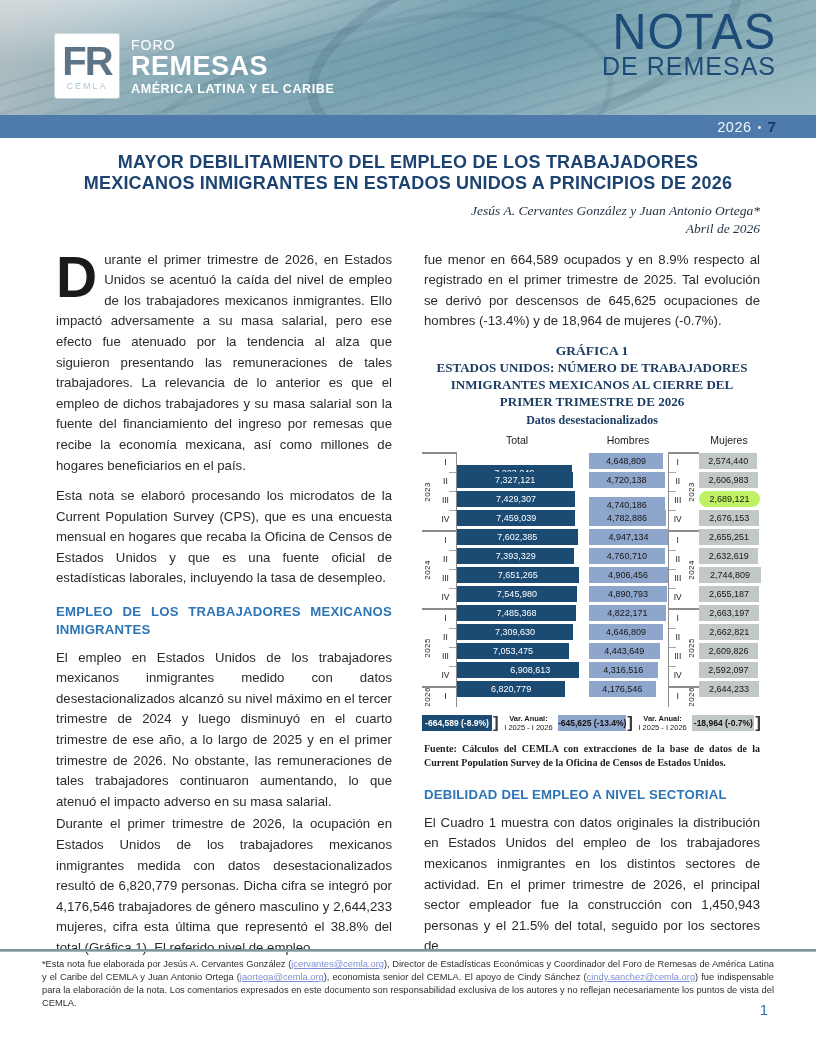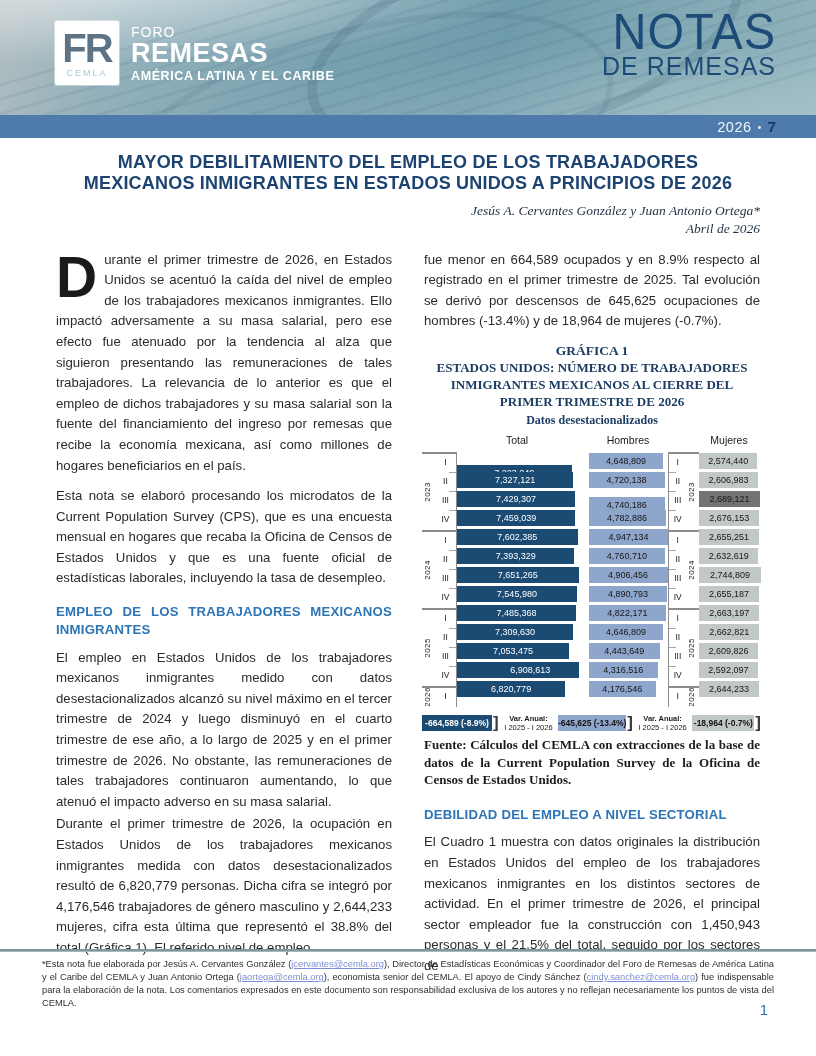--- a/index.html
+++ b/index.html
@@ -11,21 +11,21 @@
     background:
       radial-gradient(ellipse at 12% -10%, rgba(255,255,255,.55), transparent 42%),
       radial-gradient(ellipse at 85% 120%, rgba(255,255,255,.25), transparent 50%),
       linear-gradient(115deg,#b6c0c3 0%,#93b1bb 16%,#77a1af 42%,#6f9cab 60%,#84abb6 82%,#93b5be 100%);}
   .deco-ellipse{position:absolute;left:300px;top:-55px;width:430px;height:170px;border:10px solid rgba(22,52,82,.13);
     border-radius:50%;transform:rotate(-16deg);}
   .deco-ellipse2{position:absolute;left:90px;top:30px;width:520px;height:210px;border:6px solid rgba(22,52,82,.08);
     border-radius:50%;transform:rotate(-16deg);}
   .deco-stripes{position:absolute;left:-40px;top:-30px;width:900px;height:220px;transform:rotate(-16deg);
     background:repeating-linear-gradient(180deg,rgba(25,55,85,.07) 0 3px,transparent 3px 14px);}
-  .logo-row{position:absolute;left:55px;top:21px;display:flex;align-items:flex-start;justify-content:flex-end;}
+  .logo-row{position:absolute;left:55px;top:34px;display:flex;align-items:flex-start;justify-content:flex-end;}
   .fr-box{width:64px;height:64px;background:#ffffff;border-radius:2px;display:flex;flex-direction:column;
     align-items:center;justify-content:center;box-shadow:0 0 0 1px rgba(255,255,255,.4);}
   .fr-initials{font-size:40px;font-weight:bold;letter-spacing:-2px;color:#5d7386;line-height:.95;}
   .fr-org{font-size:9px;letter-spacing:2px;color:#a9c7da;margin-top:1px;}
   .wordmark{margin-left:12px;color:#ffffff;padding-top:4px;}
   .wm-line1{font-size:14px;letter-spacing:1px;line-height:1;}
   .wm-line2{font-size:27px;font-weight:bold;letter-spacing:.5px;line-height:1.05;}
   .wm-line3{font-size:12.5px;font-weight:bold;letter-spacing:.6px;line-height:1.3;border-top:1px solid rgba(255,255,255,.0);}
   .masthead{position:absolute;right:40px;top:8px;text-align:right;color:#1d4b78;}
   .mh-line1{font-size:47px;line-height:1.0;letter-spacing:1px;font-weight:500;transform:scaleY(1.05);}
@@ -84,22 +84,22 @@
   .bar{height:16px;display:flex;align-items:center;justify-content:center;font-size:9px;white-space:nowrap;}
   .annual-row{display:flex;align-items:center;margin-top:7px;}
   .ann-box{height:16px;display:flex;align-items:center;justify-content:center;font-size:8.5px;
     font-weight:bold;white-space:nowrap;}
   .ann-box.total{width:70px;background:#1b4a73;color:#ffffff;}
   .ann-box.hombres{width:68px;background:#8fa6cc;color:#111111;}
   .ann-box.mujeres{width:62px;background:#c2c9c4;color:#111111;}
   .bracket{font-size:17px;line-height:14px;color:#3a3a3a;font-weight:600;margin-left:1px;}
   .var-label{flex:1;text-align:center;font-size:7.5px;line-height:1.3;color:#1a1a1a;}
   .var-label .vl1{font-weight:bold;}
-  .chart-source{font-family:"Liberation Serif",serif;font-size:13px;line-height:1.35;color:#1c1c1c;
-    text-align:justify;margin-top:3px;font-weight:bold;}
+  .chart-source{font-family:"Liberation Serif",serif;font-size:10px;line-height:1.35;color:#1c1c1c;
+    text-align:justify;margin-top:9px;font-weight:bold;}
 
   
   .footer{position:absolute;left:0;top:949px;width:816px;}
   .footer-divider{height:3px;background:linear-gradient(180deg,#7e9a98 0 60%,#a8b8b6 60% 100%);}
   .footnote{margin:6px 42px 0;font-size:9.3px;line-height:1.4;text-align:justify;color:#2f2f2f;}
   .fn-link{color:#7d8fd3;text-decoration:underline;cursor:pointer;}
   .page-number{position:absolute;right:48px;top:52px;color:#2e75b6;font-size:15px;}
 </style>
 </head>
 <body>
@@ -384,21 +384,21 @@
                   <div class="bar" style="width: 93.79%; background: rgb(194, 201, 196); color: rgb(22, 22, 22);">
                     <span>2,574,440</span>
                   </div>
                 </div>
                 <div class="bar-row">
                   <div class="bar" style="width: 94.98%; background: rgb(194, 201, 196); color: rgb(22, 22, 22);">
                     <span>2,606,983</span>
                   </div>
                 </div>
                 <div class="bar-row">
-                  <div class="bar" style="width: 97.97%; background: #737373; color: rgb(22, 22, 22);">
+                  <div class="bar" style="width: 97.97%; background: #bef264; color: rgb(22, 22, 22); border-radius: 8px;">
                     <span>2,689,121</span>
                   </div>
                 </div>
                 <div class="bar-row">
                   <div class="bar" style="width: 97.5%; background: rgb(194, 201, 196); color: rgb(22, 22, 22);">
                     <span>2,676,153</span>
                   </div>
                 </div>
                 <div class="bar-row">
                   <div class="bar" style="width: 96.74%; background: rgb(194, 201, 196); color: rgb(22, 22, 22);">

